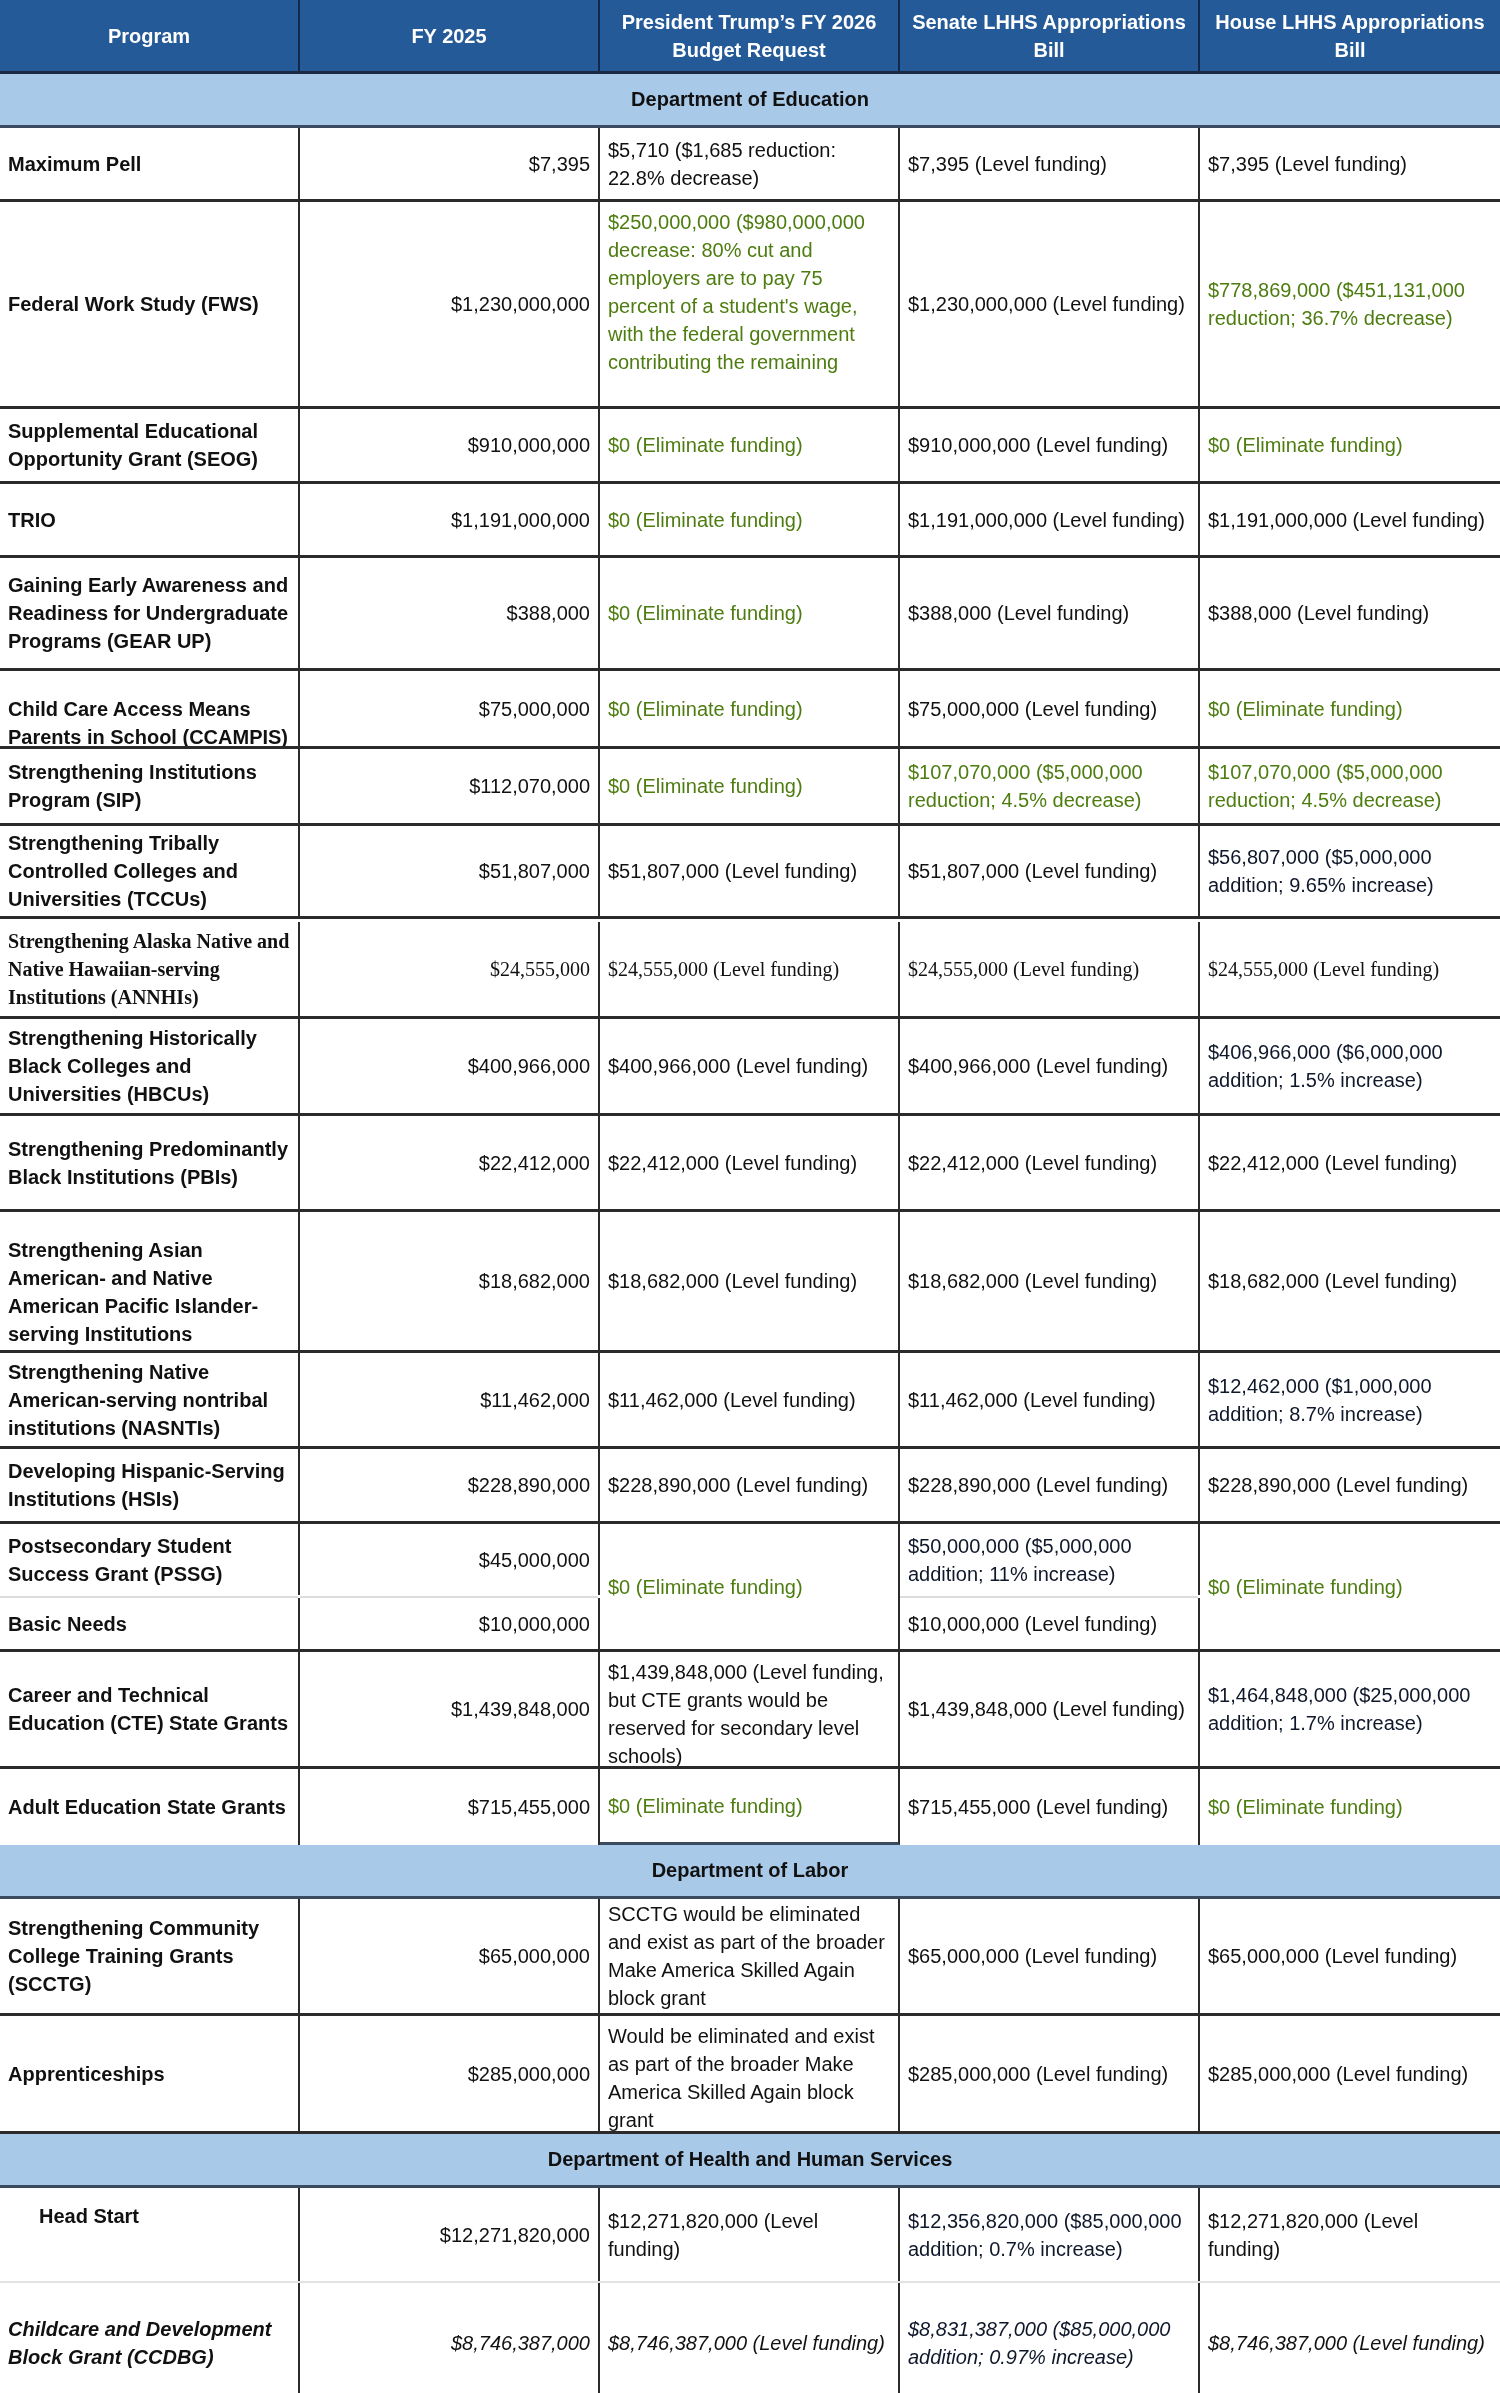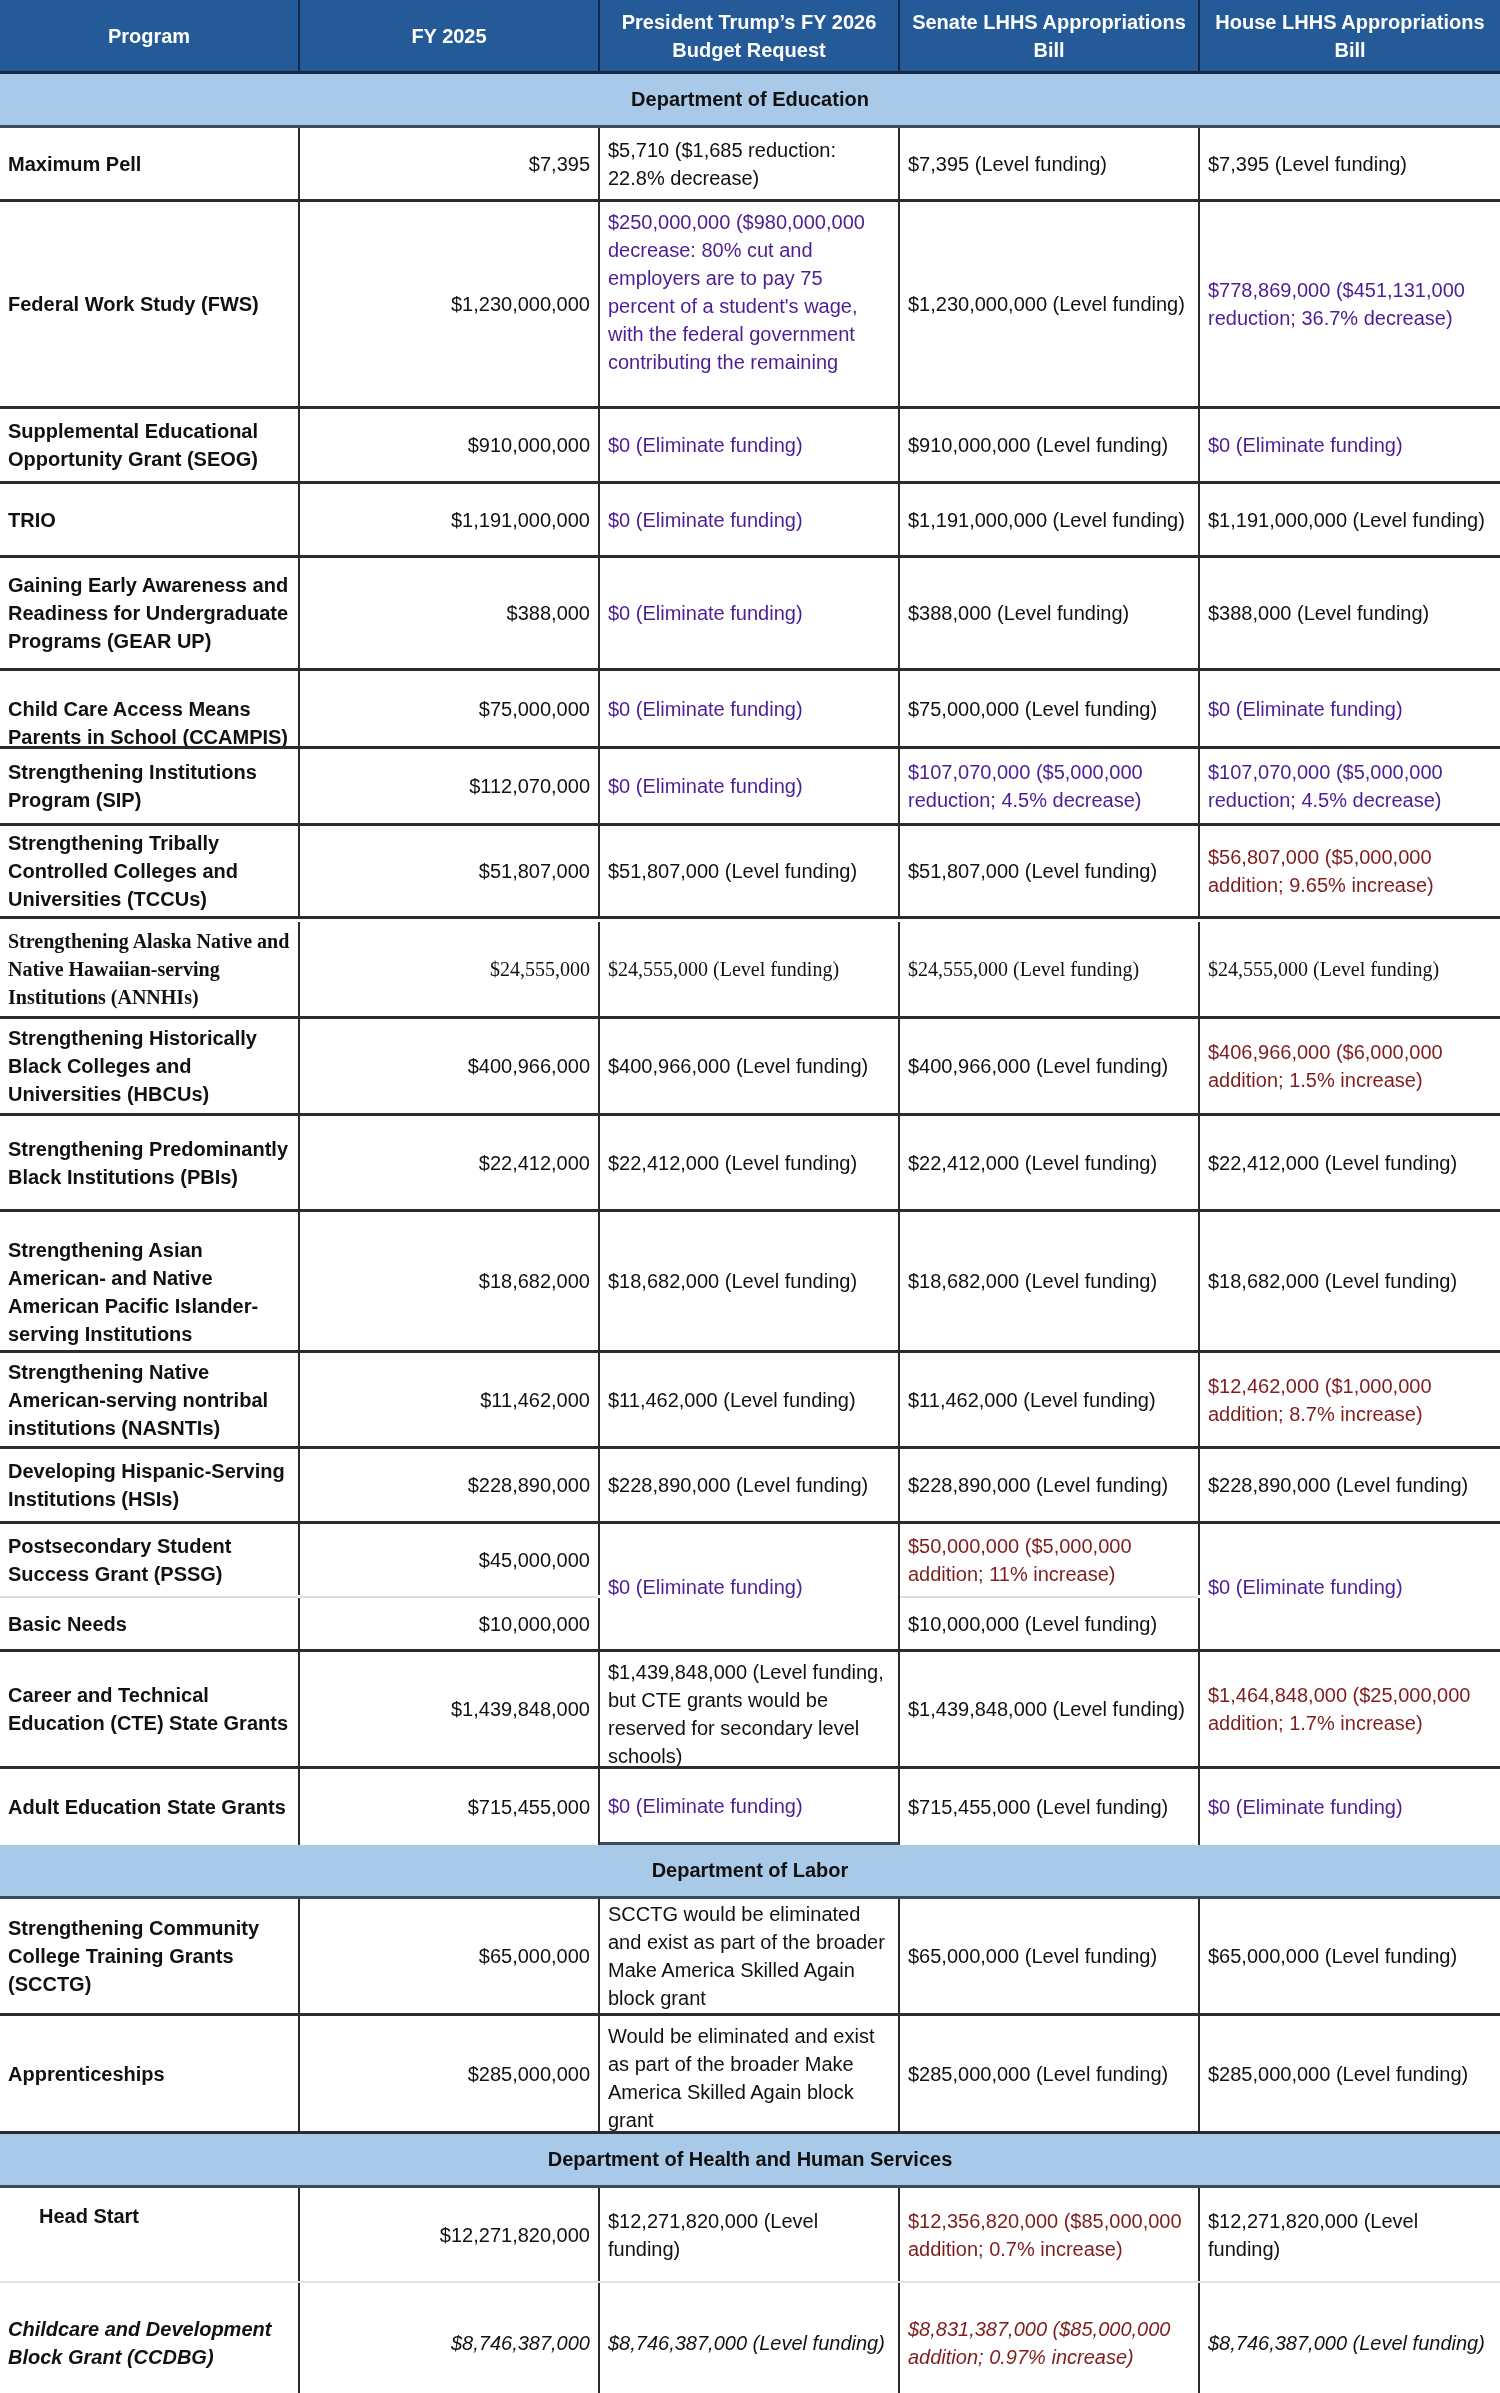--- a/index.html
+++ b/index.html
@@ -19,22 +19,22 @@
 
   .hdr { top: 0; height: 74px; background: #245a97; border-bottom: 3px solid #1a2a44; }
   .hdr .cell { color: #ffffff; font-weight: bold; justify-content: center; text-align: center;
                font-size: 20px; line-height: 28px; border-right: 2px solid #13284a; }
   .hdr .cell.c4 { border-right: none; }
 
   .band { background: #a9c9e9; border-bottom: 3px solid #3a4b60; }
   .band .title { position: absolute; left: 0; right: 0; top: 0; bottom: 0; display: flex;
                  align-items: center; justify-content: center; font-weight: bold; font-size: 20px; color: #111; }
 
-  .red { color: #4c1d95; }
-  .green { color: #7f1d1d; }
+  .red { color: #4d7c0f; }
+  .green { color: #0f172a; }
 
   .sub-divider { position: absolute; height: 2px; background: #dcdcdc; }
 </style>
 </head>
 <body>
 
 <div class="tbl">
 
   <div class="row hdr">
     <div class="cell c0">Program</div>

